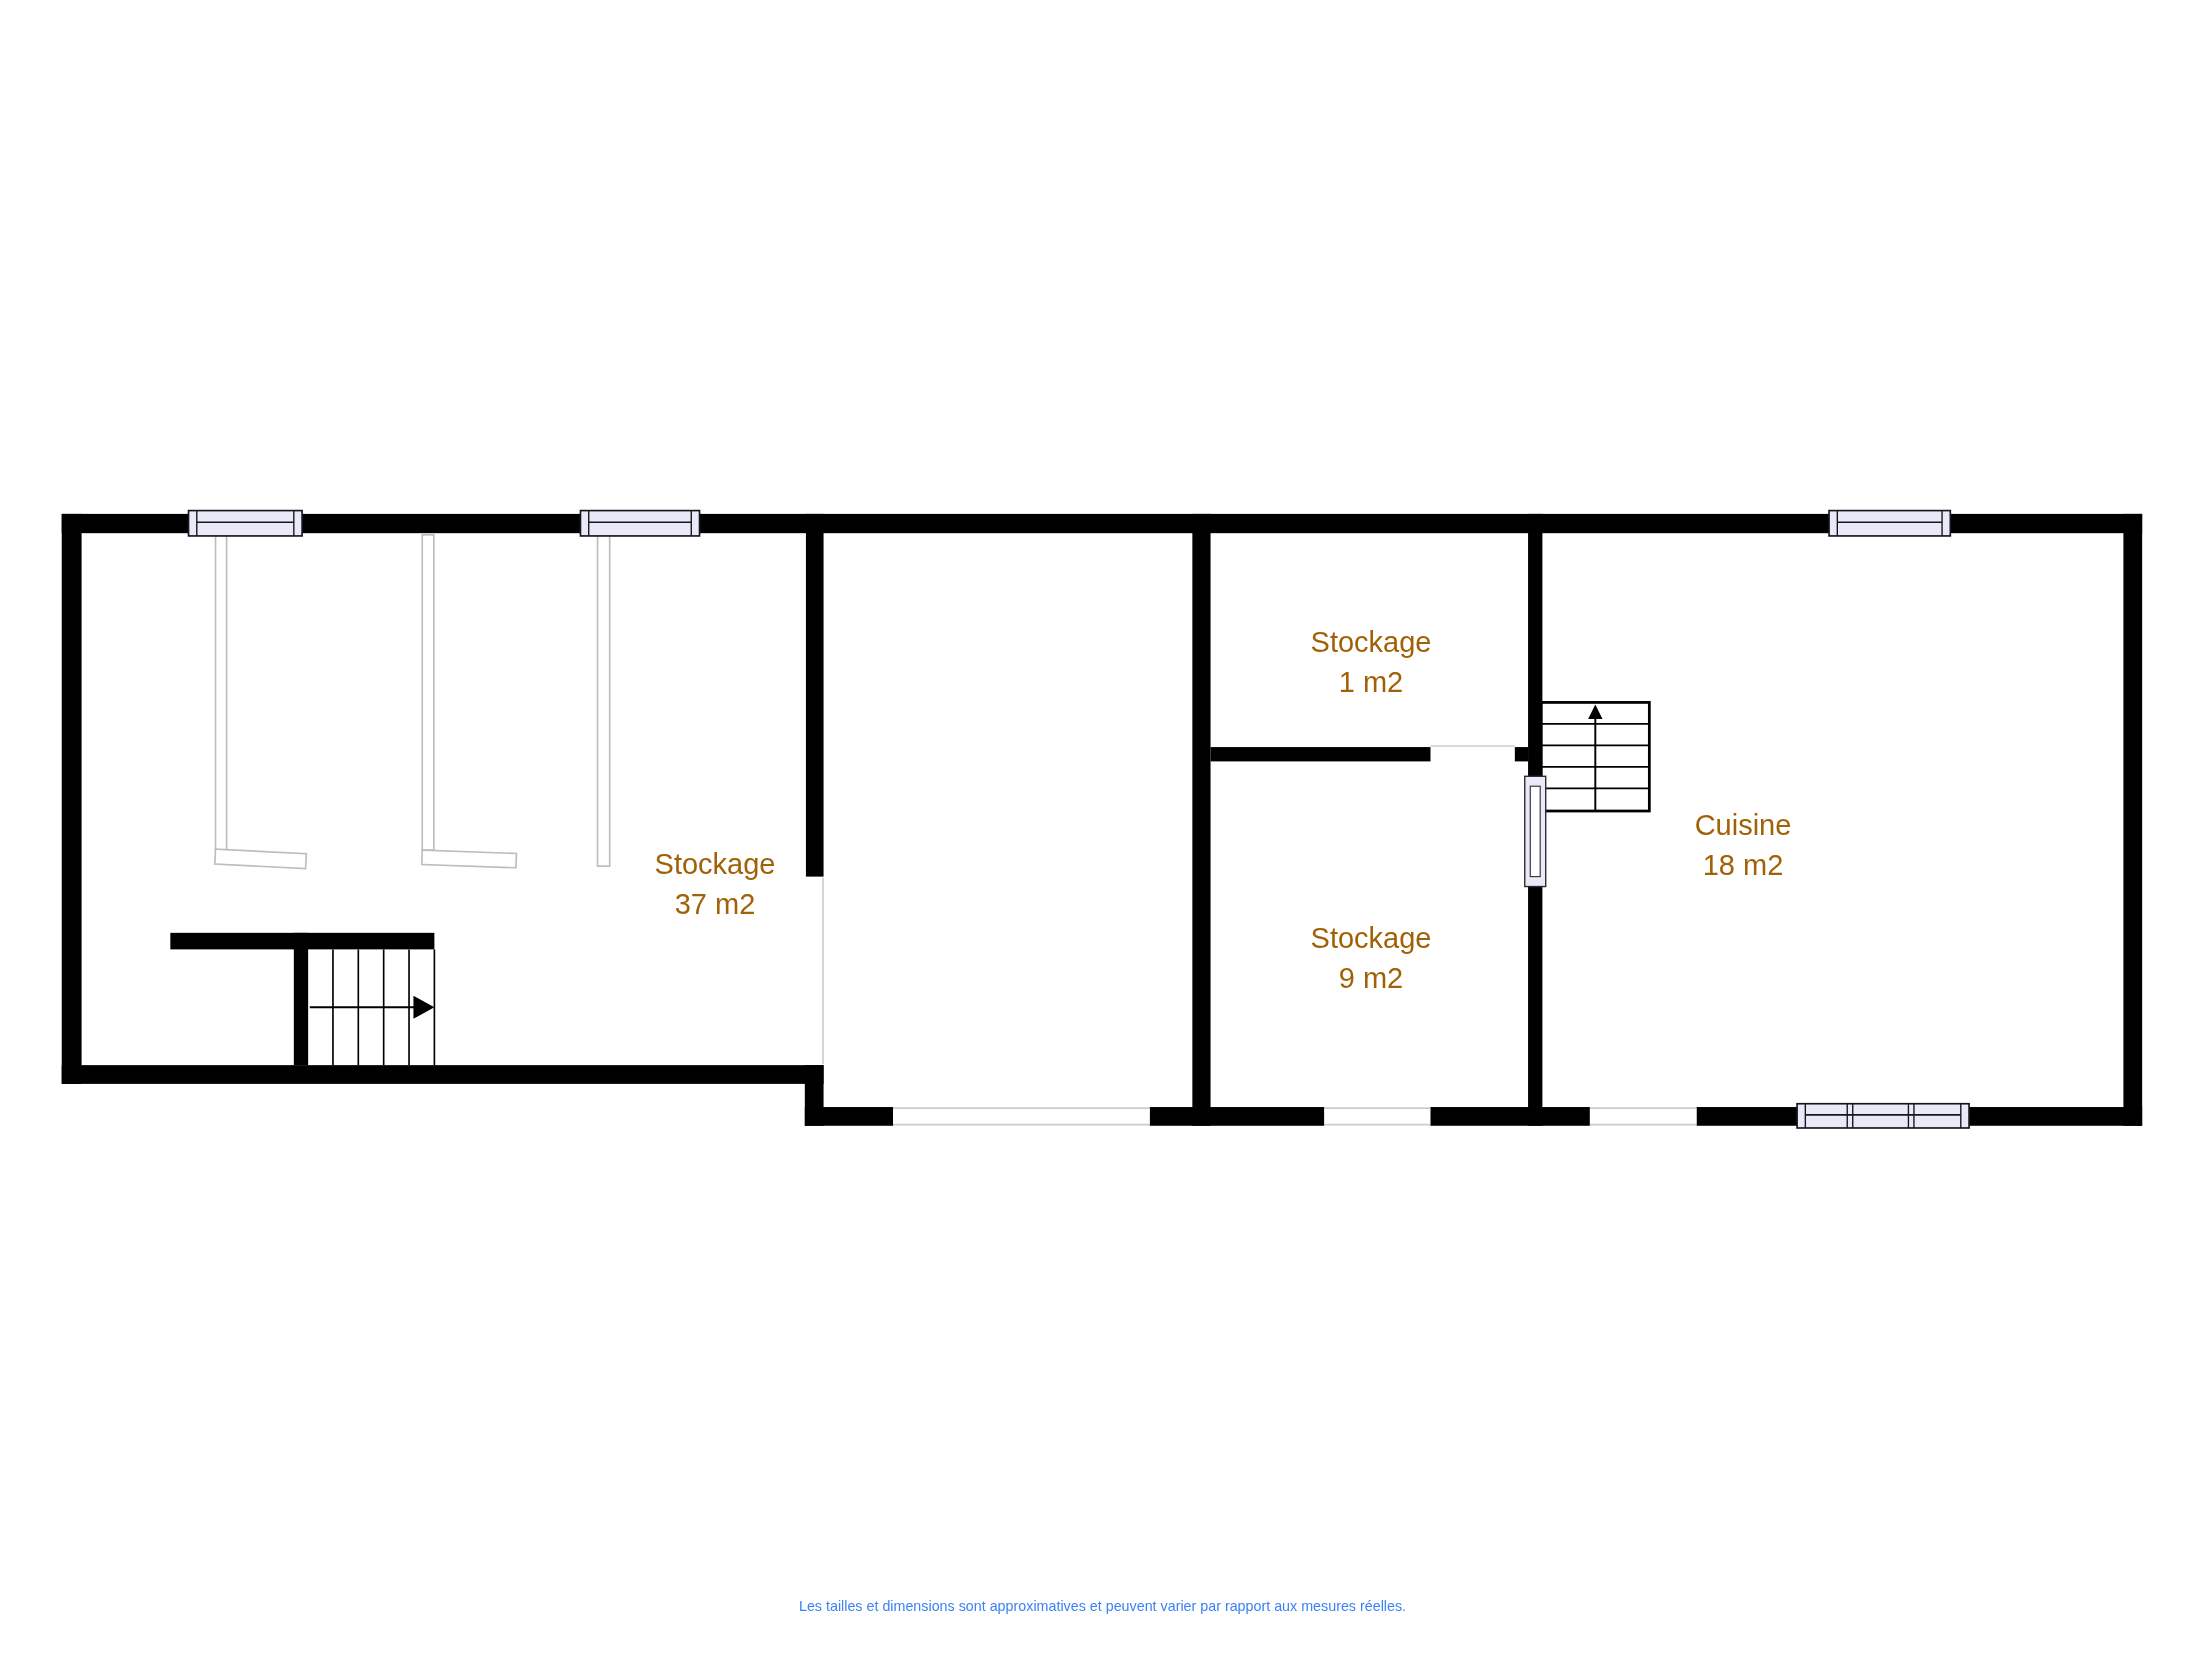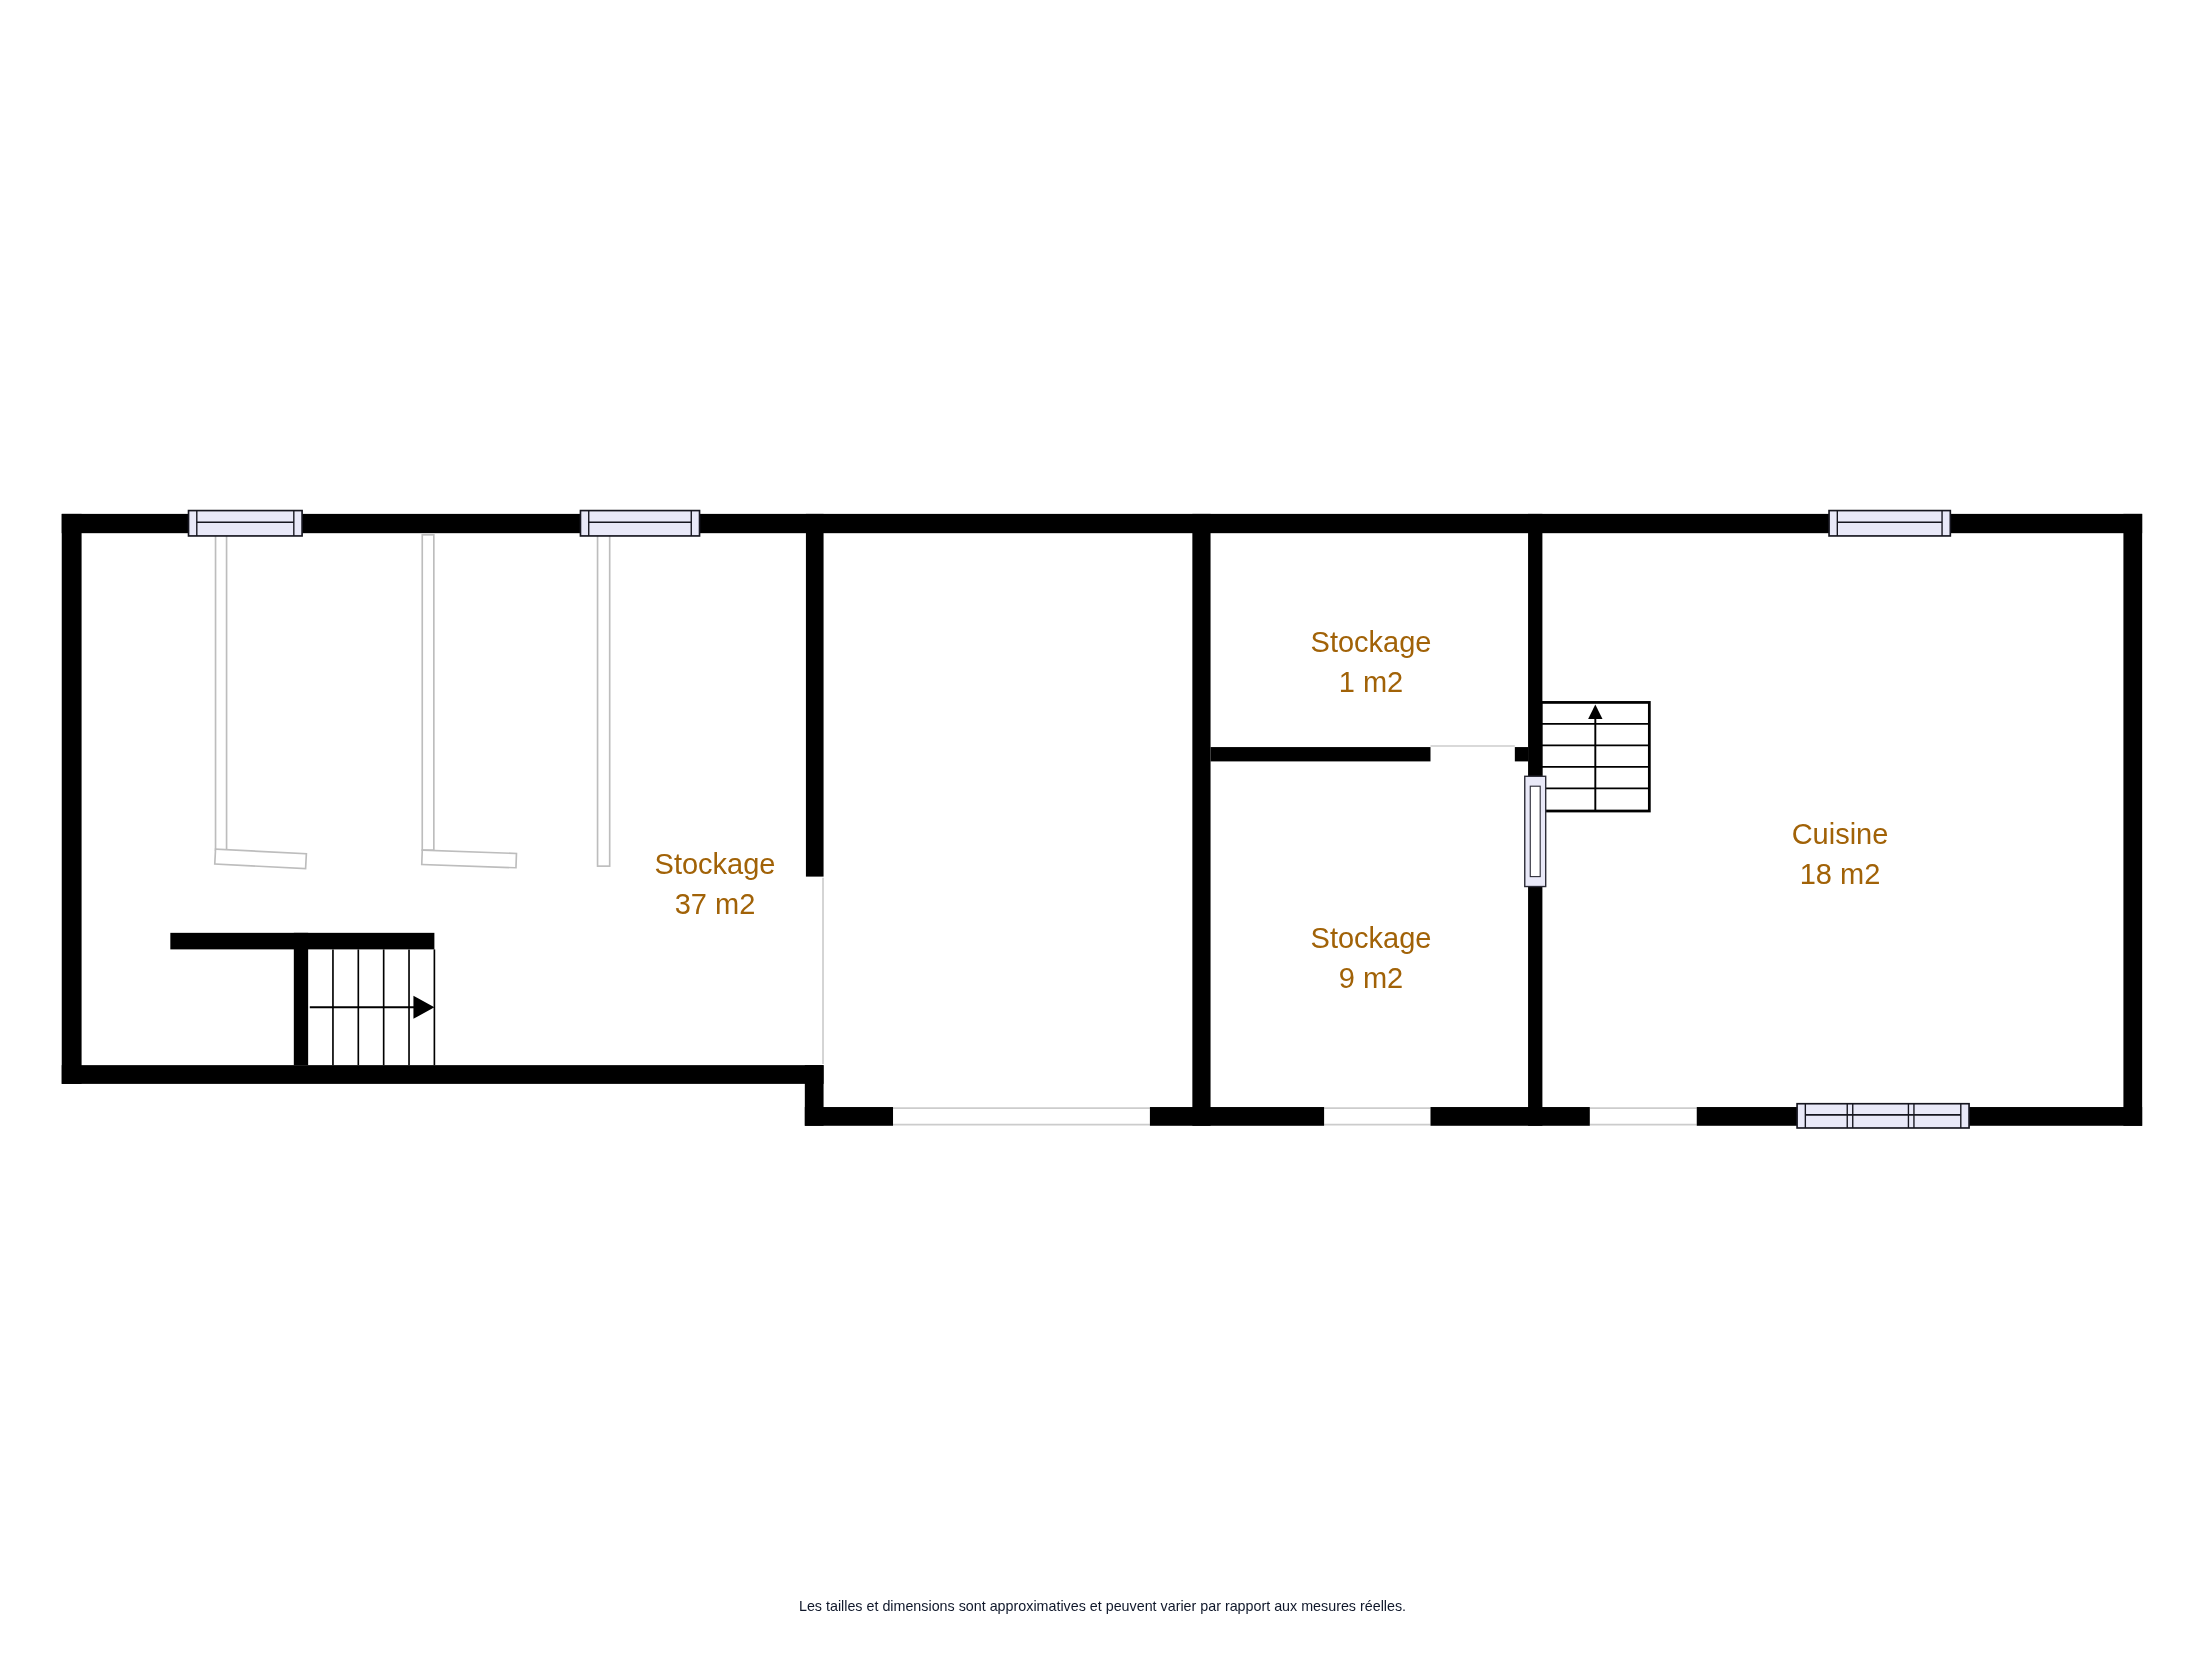--- a/index.html
+++ b/index.html
@@ -4,21 +4,21 @@
 <style>
   html,body{margin:0;padding:0;width:2205px;height:1654px;background:#ffffff;}
   #plan{position:relative;width:2205px;height:1654px;background:#ffffff;overflow:hidden;
         font-family:"Liberation Sans",sans-serif;}
   #plan-svg{position:absolute;left:0;top:0;}
   .room-label{position:absolute;transform:translate(-50%,-50%);text-align:center;
               color:#a16207;font-size:29px;line-height:40px;white-space:nowrap;}
   .room-name{font-weight:400;}
   .room-area{font-weight:400;}
   #footer-note{position:absolute;left:50%;top:1598px;transform:translateX(-50%);
-               font-size:14.3px;color:#0f172a;white-space:nowrap;}
+               font-size:14.3px;color:#3b82f6;white-space:nowrap;}
 </style>
 </head>
 <body>
 
 <div id="plan">
   <svg id="plan-svg" width="2205" height="1654" viewBox="0 0 4000 3000">
       <rect x="391" y="970" width="20" height="572" fill="#ffffff" stroke="#bdbdbd" stroke-width="3"></rect>
       <rect x="391" y="1540" width="165" height="27" fill="#ffffff" stroke="#bdbdbd" stroke-width="3" transform="rotate(3 391 1540)"></rect>
       <rect x="766" y="970" width="21" height="572" fill="#ffffff" stroke="#bdbdbd" stroke-width="3"></rect>
       <rect x="766" y="1542" width="171" height="26" fill="#ffffff" stroke="#bdbdbd" stroke-width="3" transform="rotate(2 766 1542)"></rect>
@@ -91,20 +91,20 @@
     <div class="room-area">37 m2</div>
   </div>
   <div class="room-label" style="left: 1371px; top: 662px;">
     <div class="room-name">Stockage</div>
     <div class="room-area">1 m2</div>
   </div>
   <div class="room-label" style="left: 1371px; top: 958px;">
     <div class="room-name">Stockage</div>
     <div class="room-area">9 m2</div>
   </div>
-  <div class="room-label" style="left: 1840px; top: 845px; margin-top: 9px;">
+  <div class="room-label" style="left: 1743px; top: 845px;">
     <div class="room-name">Cuisine</div>
     <div class="room-area">18 m2</div>
   </div>
 
   <div id="footer-note">Les tailles et dimensions sont approximatives et peuvent varier par rapport aux mesures réelles.</div>
 </div>
 
 
 </body></html>

